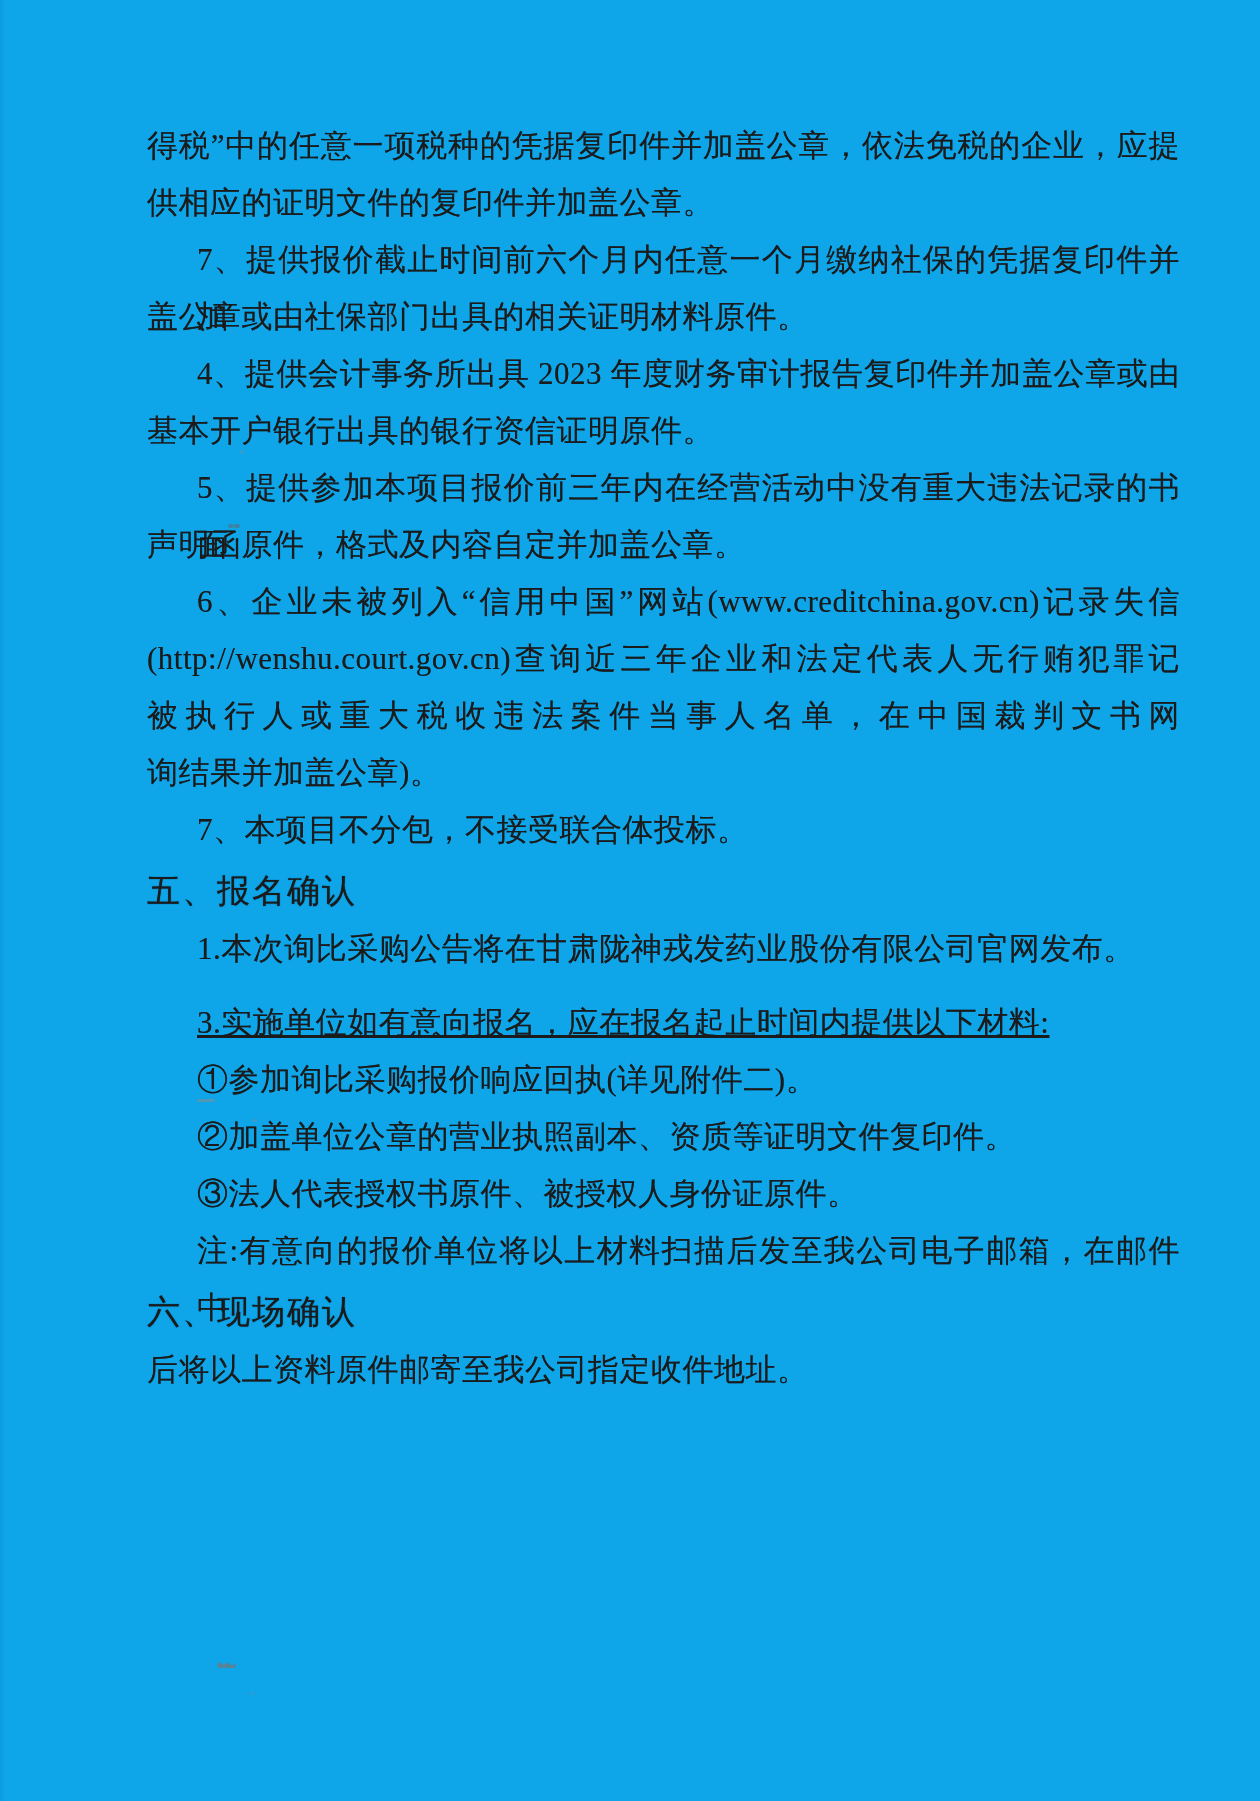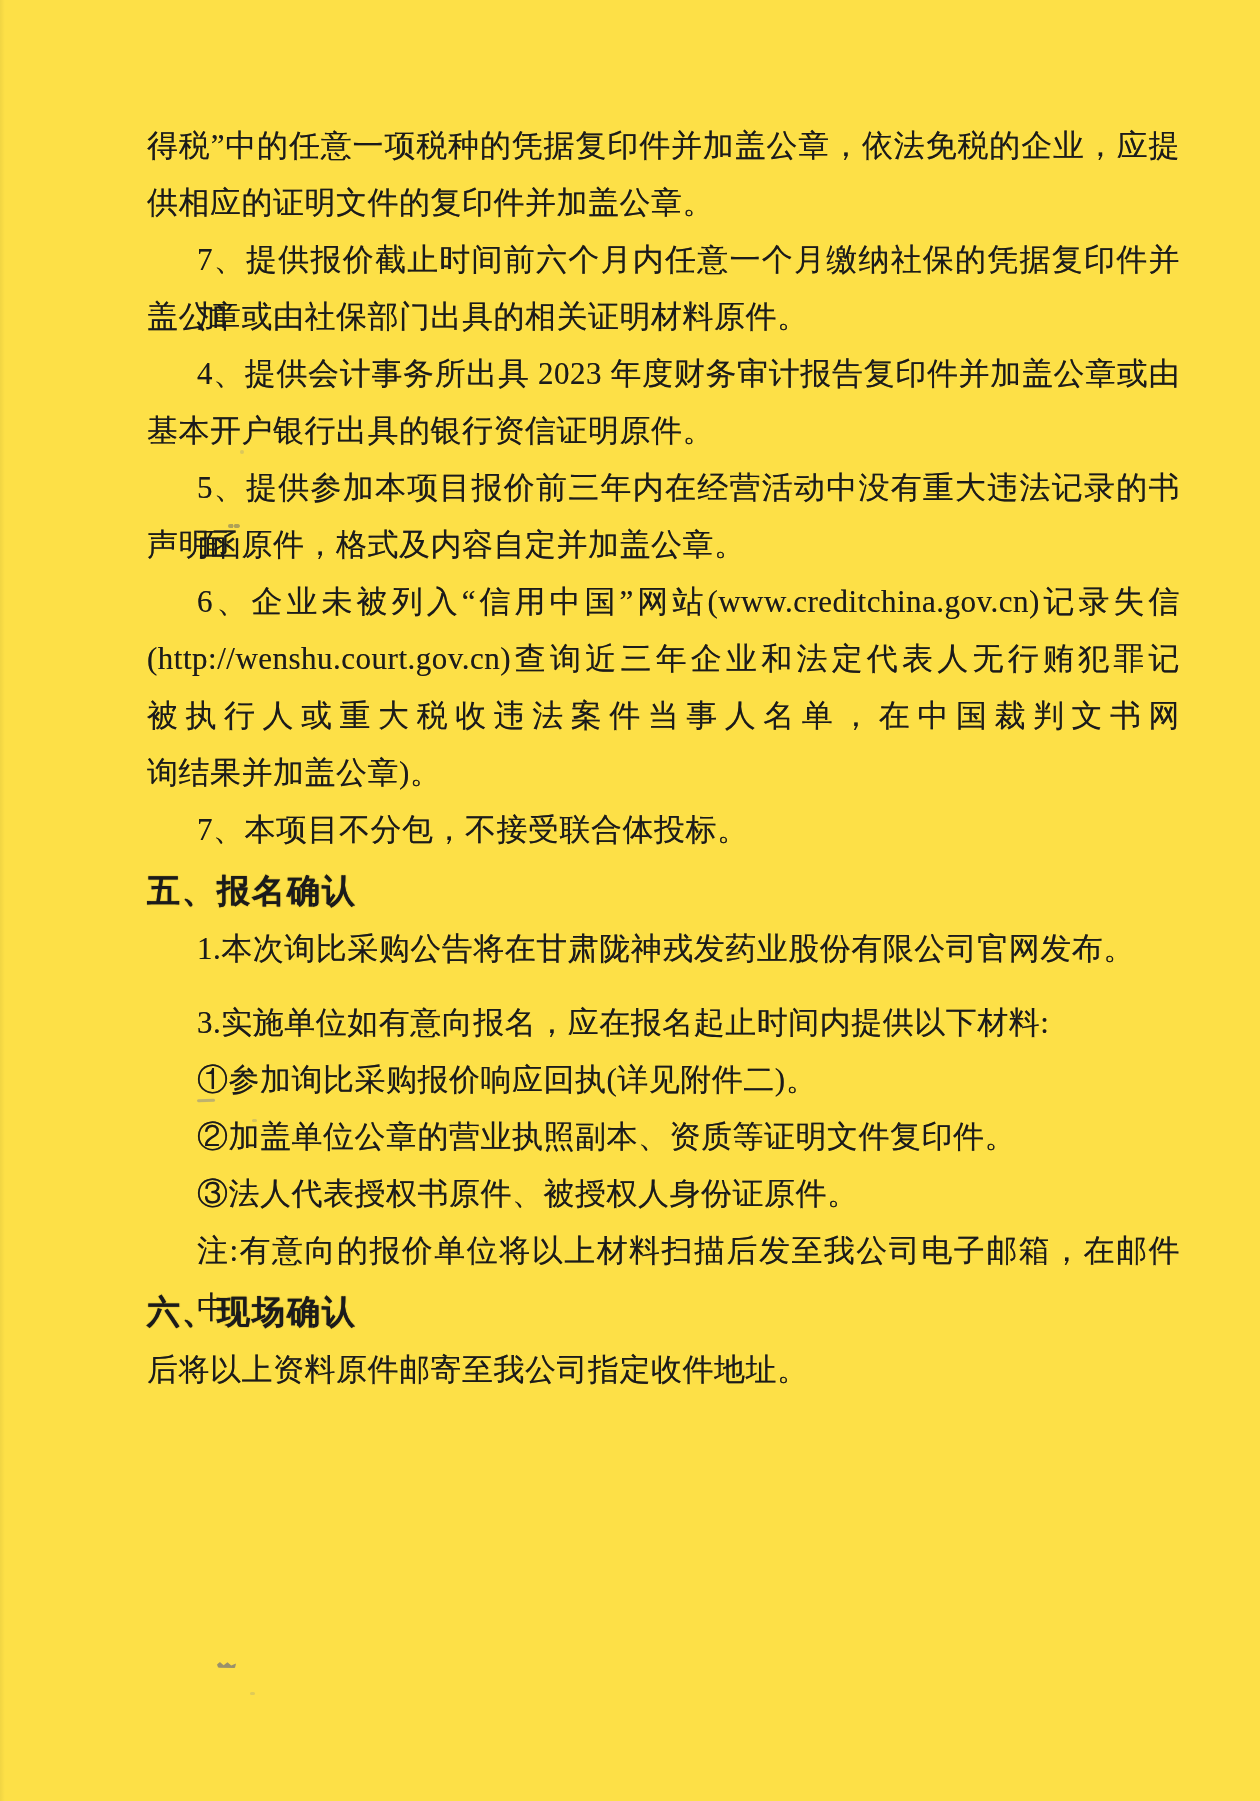--- a/index.html
+++ b/index.html
@@ -5,21 +5,21 @@
   html, body { margin: 0; padding: 0; }
   body {
     background: #e8e8e8;
     font-family: "Liberation Serif", "DejaVu Serif", serif;
   }
   .page {
     position: relative;
     width: 1260px;
     height: 1801px;
     margin: 0 auto;
-    background: #fde047;
+    background: #0ea5e9;
     overflow: hidden;
     color: #1b1b1b;
     box-sizing: border-box;
     padding: 117px 80px 0 147px; 
   }
   
   .page::before {
     content: "";
     position: absolute;
     left: 0; top: 0; bottom: 0;
@@ -36,28 +36,28 @@
     text-shadow: 0 0 0.6px rgba(20,20,20,0.55); 
   }
   .ln.fill {
     white-space: normal;
     text-align: justify;
     text-align-last: justify;
     text-justify: inter-character;
   }
   .ln.indent { padding-left: 50px; }
   .ln.heading {
-    font-weight: bold;
+    font-weight: normal;
     font-size: 33px;
     letter-spacing: 2px;
     margin-top: 5px;
     text-shadow: 0 0 1px rgba(10,10,10,0.8);
   }
   .ln.gap-a { margin-top: 15px; }
-  .ln.gap-b { margin-top: 17px; }
+  .ln.gap-b { margin-top: 17px; text-decoration: underline; }
   
   .speck {
     position: absolute;
     background: #8d8d8d;
     border-radius: 2px;
     pointer-events: none;
   }
   .speck.squiggle { left: 217px; top: 1662px; width: 19px; height: 6px; opacity: 0.75;
     border-radius: 3px 2px 2px 3px; background: #777; clip-path: polygon(0 40%,15% 0,35% 55%,55% 5%,75% 60%,100% 25%,95% 100%,5% 95%); }
   .speck.dots { left: 228px; top: 524px; width: 12px; height: 4px; opacity: 0.5;

